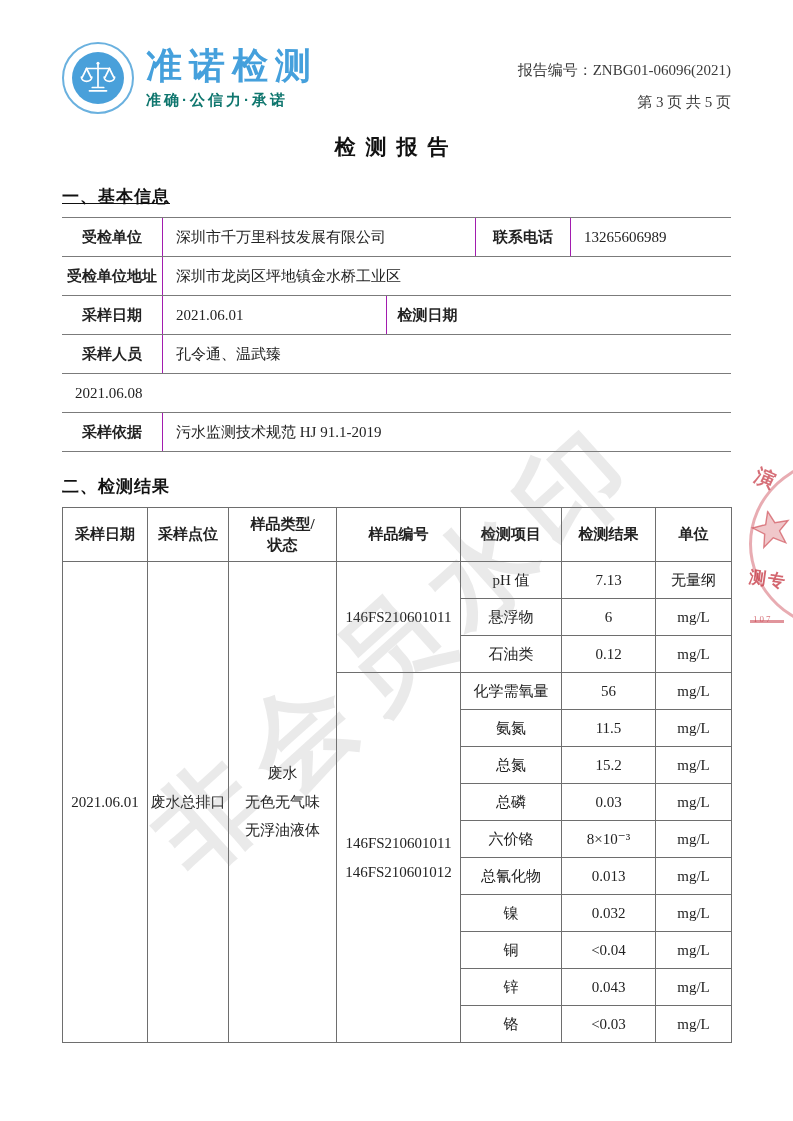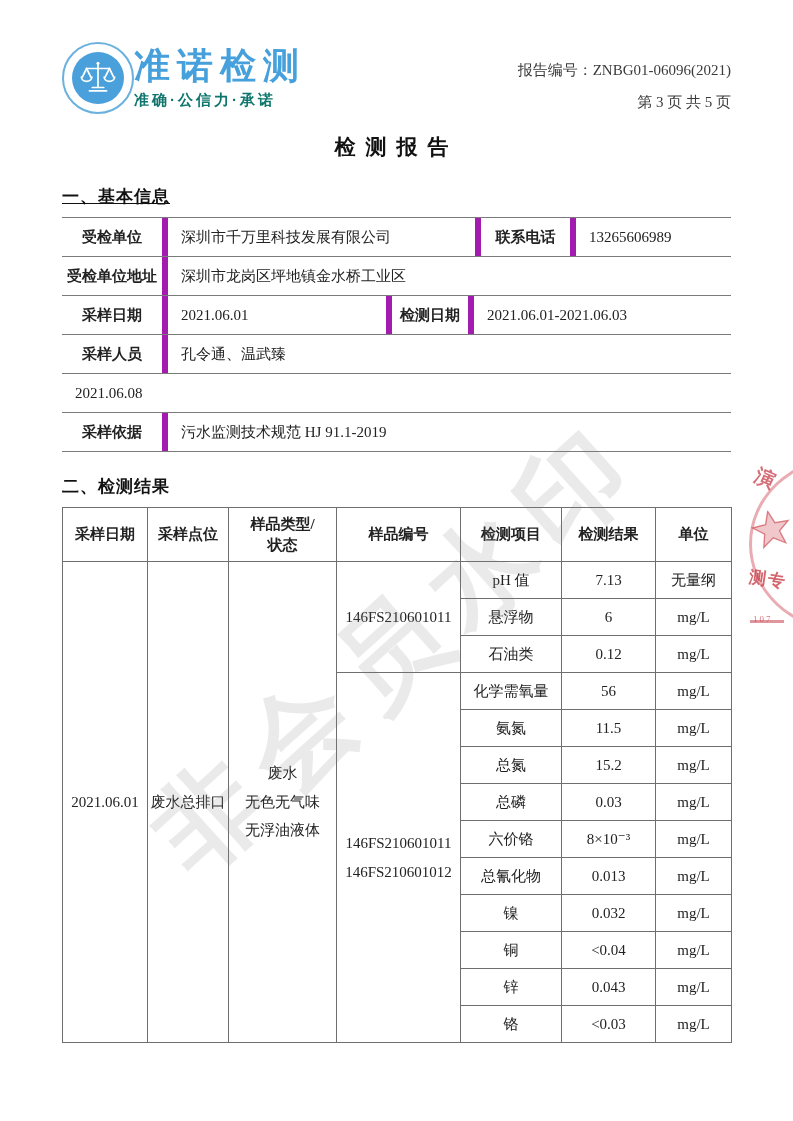--- a/index.html
+++ b/index.html
@@ -5,21 +5,21 @@
   * { margin:0; padding:0; box-sizing:border-box; }
   html,body { width:793px; height:1121px; }
   body {
     position:relative; background:#ffffff; overflow:hidden;
     font-family:"Liberation Serif","DejaVu Serif",serif; color:#222;
   }
   .page { position:absolute; inset:0; padding:42px 62px 0 62px; z-index:1; }
 
   
   .hdr { display:flex; justify-content:space-between; align-items:flex-start; }
-  .logo-wrap { display:flex; align-items:center; gap:0;justify-content:space-between; }
+  .logo-wrap { display:flex; align-items:center; gap:12px;justify-content:space-between; }
   .logo-badge {
     width:72px; height:72px; border:2px solid #6ab1df; border-radius:50%;
     display:flex; align-items:center; justify-content:center; flex:0 0 auto;
   }
   .logo-inner {
     width:52px; height:52px; background:#49a0da; border-radius:50%;
     display:flex; align-items:center; justify-content:center;
   }
   .brand-name {
     font-family:"Liberation Sans","DejaVu Sans",sans-serif;
@@ -34,21 +34,21 @@
   .doc-title { text-align:center; font-size:21px; font-weight:bold; letter-spacing:10px; margin-top:15px; color:#111; }
 
   .sec-heading { font-size:17px; font-weight:bold; color:#111; letter-spacing:1px; }
   .sec-heading.first { margin-top:24px; margin-bottom:9px;text-decoration:underline; }
   .sec-heading.second { margin-top:23px; margin-bottom:9px; }
 
   
   .info-table { border-top:1px solid #7b7b7b; width:669px; }
   .info-row { display:flex; border-bottom:1px solid #7b7b7b; min-height:39px; align-items:stretch; }
   .info-cell { display:flex; align-items:center; font-size:15px; padding:2px 0; }
-  .info-cell + .info-cell { border-left:6px solid #a21caf; }
+  .info-cell + .info-cell { border-left:1px solid #a21caf; }
   .info-label { justify-content:center; font-weight:bold; text-align:left; }
   .info-value { padding-left:13px; }
 
   
   .results-table { border-collapse:collapse; table-layout:fixed; width:669px; margin-top:2px; }
   .results-table th, .results-table td {
     border:1px solid #6e6e6e; text-align:center; vertical-align:middle;
     font-size:15px; padding:1px 2px; background:transparent;
   }
   .results-table th { height:54px; font-weight:bold; line-height:1.35; }
@@ -130,21 +130,20 @@
         <div class="info-cell info-value" style="width: 161px;">13265606989</div>
       </div>
       <div class="info-row">
         <div class="info-cell info-label" style="width: 100px;">受检单位地址</div>
         <div class="info-cell info-value" style="width: 569px;">深圳市龙岗区坪地镇金水桥工业区</div>
       </div>
       <div class="info-row">
         <div class="info-cell info-label" style="width: 100px;">采样日期</div>
         <div class="info-cell info-value" style="width: 224px;">2021.06.01</div>
         <div class="info-cell info-label" style="width: 82px;">检测日期</div>
-        <div class="info-cell info-value" style="width: 263px;">2021.06.01-2021.06.03</div>
       </div>
       <div class="info-row">
         <div class="info-cell info-label" style="width: 100px;">采样人员</div>
         <div class="info-cell info-value" style="width: 569px;">孔令通、温武臻</div>
       </div>
       <div class="info-row">
         <div class="info-cell info-value" style="width: 569px;">2021.06.08</div>
       </div>
       <div class="info-row">
         <div class="info-cell info-label" style="width: 100px;">采样依据</div>

